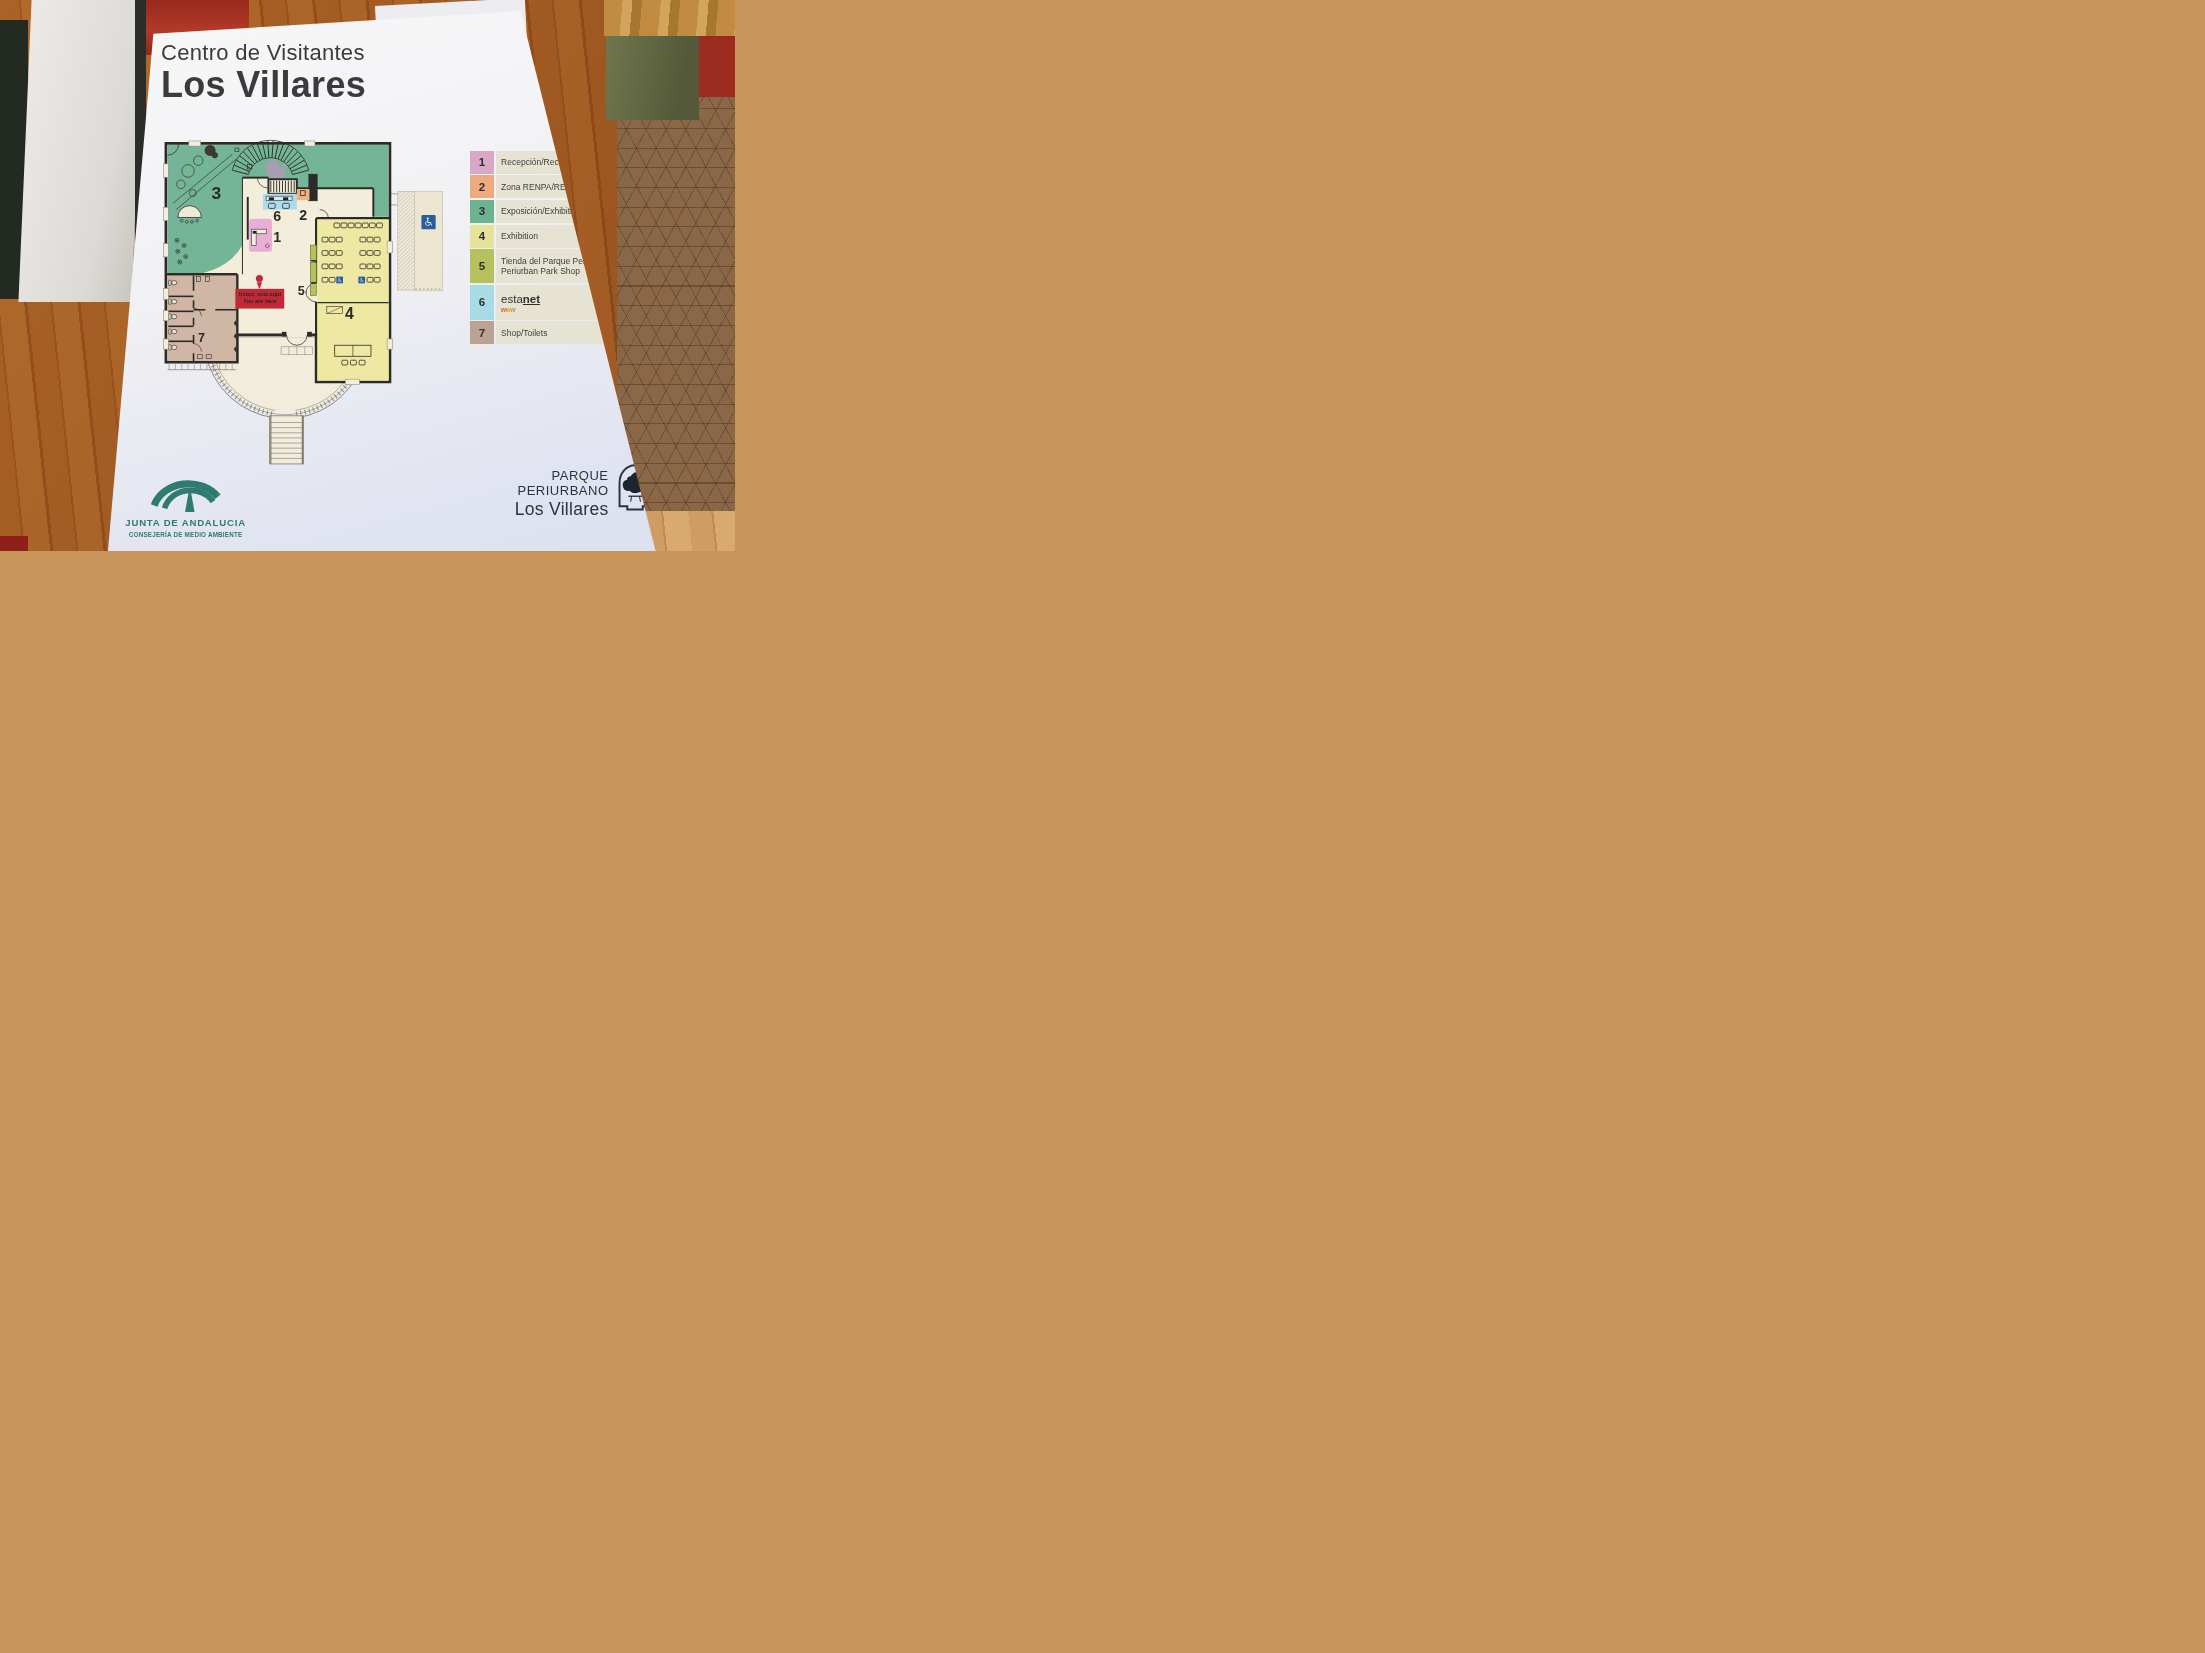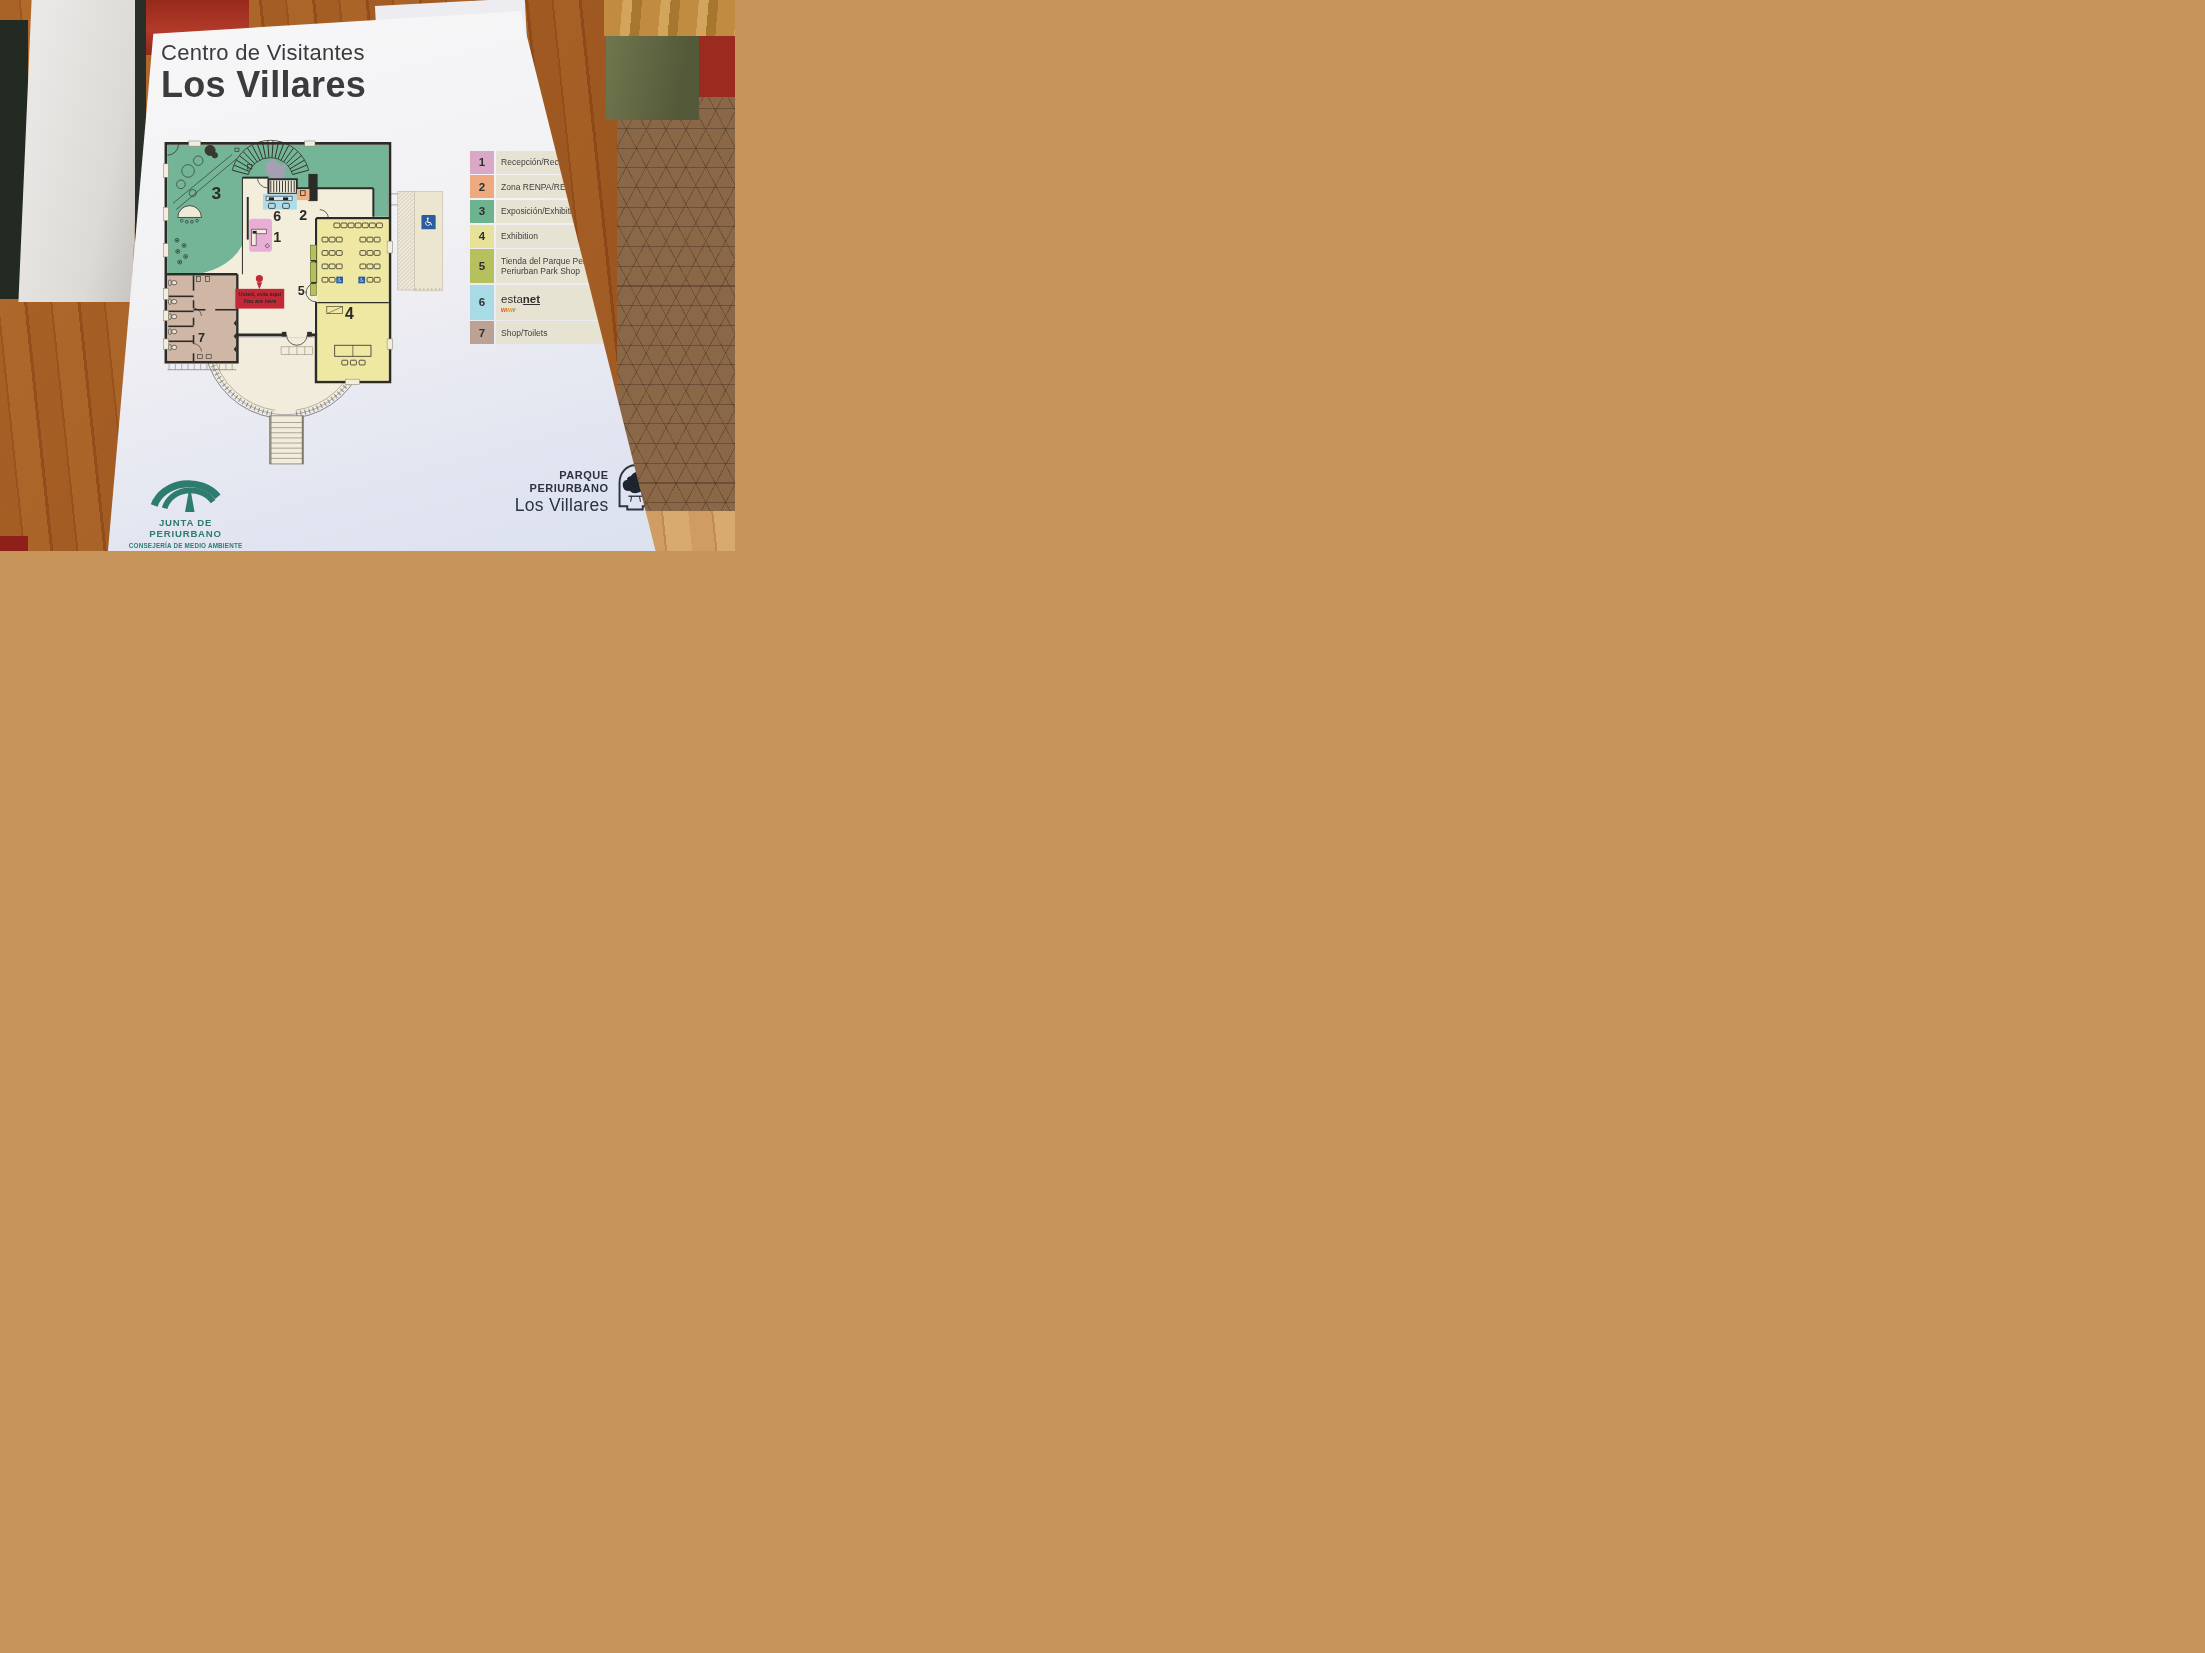--- a/index.html
+++ b/index.html
@@ -55,21 +55,21 @@
   .www{font-size:6.6px;font-weight:bold;font-style:italic;letter-spacing:-0.5px;line-height:.8;
        background:linear-gradient(90deg,#d43a2f,#e8a020 45%,#3a7abf);
        -webkit-background-clip:text;background-clip:text;color:transparent;width:18.6px;}
 
   
   #junta{left:18.6px;top:447px;width:126px;text-align:center;color:#2e7b70;}
   #junta .org{font-size:9.6px;font-weight:bold;letter-spacing:0.8px;margin-top:2.2px;}
   #junta .dept{font-size:6.3px;font-weight:bold;letter-spacing:0.2px;margin-top:2.7px;}
   #park{left:396px;top:453px;width:156px;display:flex;align-items:flex-start;gap:5.5px;color:#2c333f;}
   #park .ptxt{flex:1;text-align:right;line-height:1.15;margin-top:7.7px;}
-  #park .p1{font-size:11px;font-weight:bold;letter-spacing:0.5px;}
+  #park .p1{font-size:13px;font-weight:normal;letter-spacing:0.5px;}
   #park .p2{font-size:17.5px;letter-spacing:0.3px;}
 
   
   svg text{font-family:"Liberation Sans","DejaVu Sans",sans-serif;font-weight:bold;fill:#2b2b28;}
   .seat{fill:none;stroke:#2b2b28;stroke-width:2;}
 </style>
 </head>
 <body>
 
 <div class="abs" id="bg-wood"></div>
@@ -435,21 +435,21 @@
         <div class="lbl">Shop/Toilets</div>
       </div>
     </div>
 
   <div class="abs" id="junta">
     <svg width="82" height="57" viewBox="0 0 170 120">
       <path d="M18,104 A76,66 0 0 1 152,86" fill="none" stroke="#2e7b70" stroke-width="15"></path>
       <path d="M40,110 A56,50 0 0 1 142,96" fill="none" stroke="#2e7b70" stroke-width="12"></path>
       <polygon points="83,118 103,118 93,62" fill="#2e7b70"></polygon>
     </svg>
-    <div class="org">JUNTA DE PERIURBANO</div>
+    <div class="org">JUNTA DE ANDALUCIA</div>
     <div class="dept">CONSEJERÍA DE MEDIO AMBIENTE</div>
   </div>
 
   <div class="abs" id="park">
     <div class="ptxt">
       <div class="p1">PARQUE PERIURBANO</div>
       <div class="p2">Los Villares</div>
     </div>
     <svg width="42" height="53" viewBox="0 0 76 96">
       <path d="M10,80 V38 A28,32 0 0 1 66,38 V64 H60 V72 H66 V80 H52 V86 H24 V80 Z" fill="none" stroke="#2c333f" stroke-width="3.5"></path>

